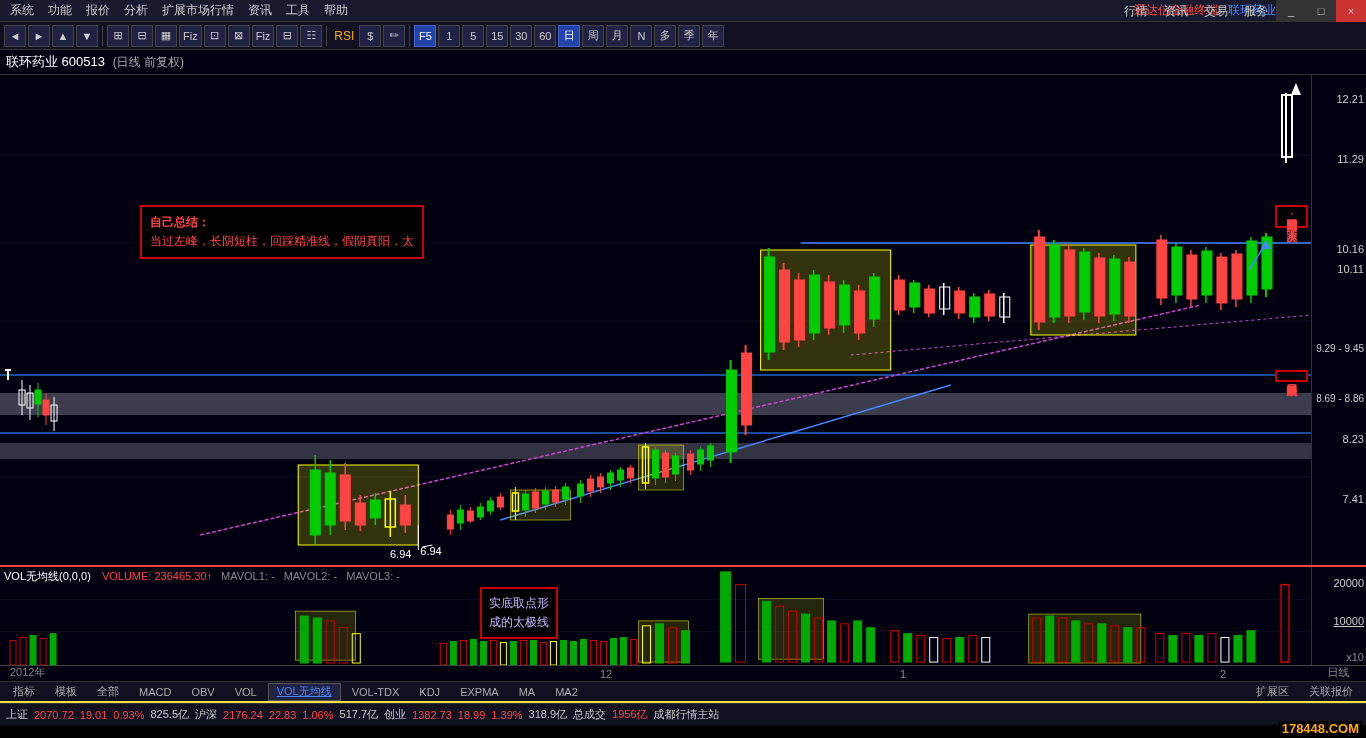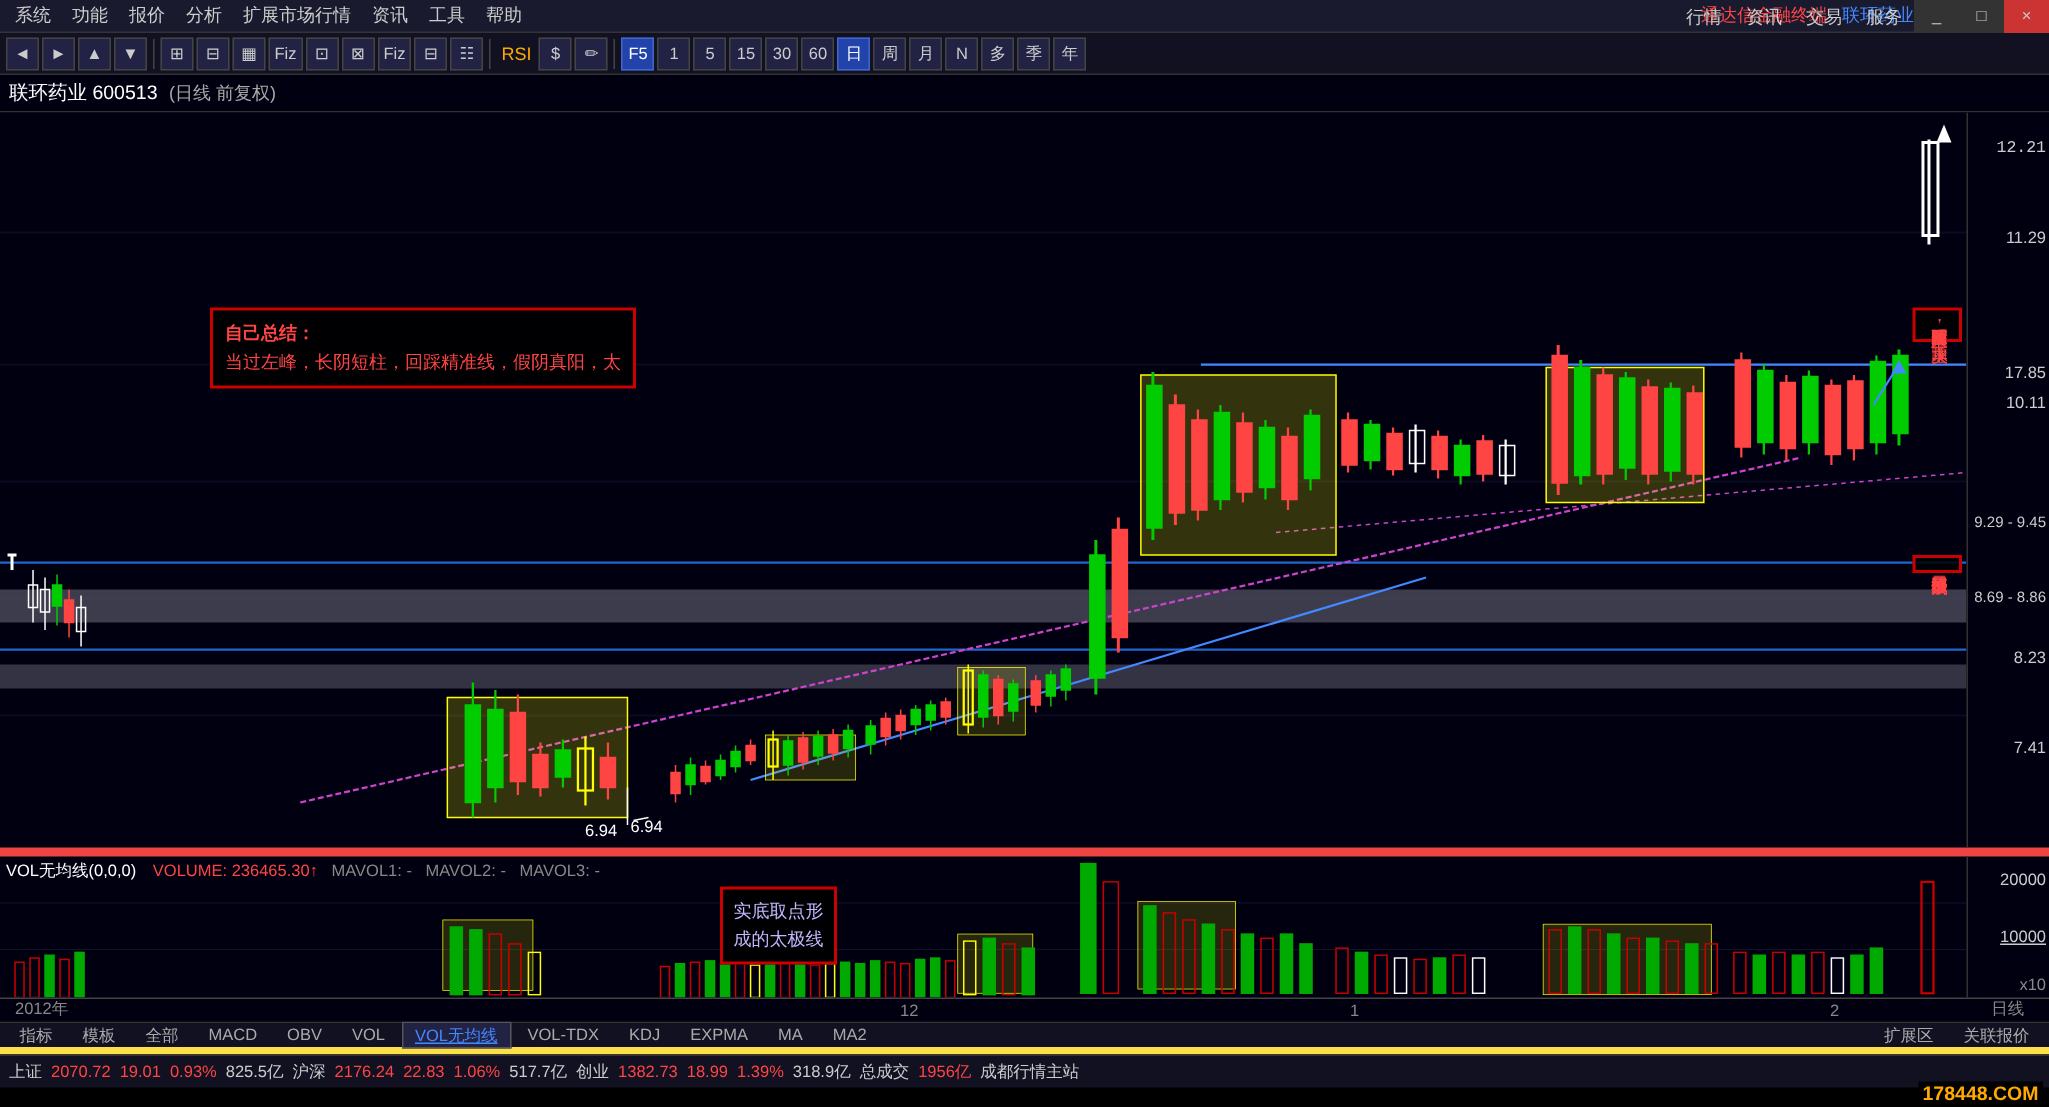--- a/index.html
+++ b/index.html
@@ -162,21 +162,21 @@
       line-height: 1.6;
       z-index: 10;
     }
 
     
     #volume-container {
       width: 100%;
       height: 100px;
       background: #000011;
       position: relative;
-      border-top: 6px solid #ef4444;
+      border-top: 2px solid #ef4444;
       padding-left: 28px;
     }
     #volume-svg-area {
       position: absolute;
       left: 0;
       top: 0;
       width: calc(100% - 55px);
       height: 100%;
     }
     .volume-scale {
@@ -237,21 +237,21 @@
     }
 
     
     #indicator-tabs {
       width: 100%;
       height: 22px;
       background: #111122;
       display: flex;
       align-items: center;
       border-top: 1px solid #333;
-      border-bottom: 5px solid #fde047;
+      border-bottom: 2px solid #fde047;
       padding: 0 4px;
       gap: 2px;
     }
     .ind-tab {
       padding: 2px 8px;
       font-size: 11px;
       color: #aaaaaa;
       cursor: pointer;
       border: 1px solid transparent;
       height: 18px;
@@ -361,23 +361,23 @@
 </div>
 
 <div id="stock-title">
   <span>联环药业 600513</span>
   <span style="color:#aaaaaa;font-size:12px;margin-left:4px;">(日线 前复权)</span>
 </div>
 
 <div id="chart-container">
 
   <div class="price-scale">
-    <span class="price-label" style="top:18px;font-family:Liberation Mono, monospace;">12.21</span>
+    <span class="price-label" style="top:18px;">12.21</span>
     <span class="price-label" style="top:78px;">11.29</span>
-    <span class="price-label" style="top:168px;">17.85</span>
+    <span class="price-label" style="top:168px;">10.16</span>
     <span class="price-label" style="top:188px;">10.11</span>
     <span class="price-label" style="top:268px;font-size:10px;">9.29 - 9.45</span>
     <span class="price-label" style="top:318px;font-size:10px;">8.69 - 8.86</span>
     <span class="price-label" style="top:358px;">8.23</span>
     <span class="price-label" style="top:418px;">7.41</span>
   </div>
 
   <svg id="chart-svg-area" viewBox="0 0 1310 490" preserveAspectRatio="none">
 
     <defs>

